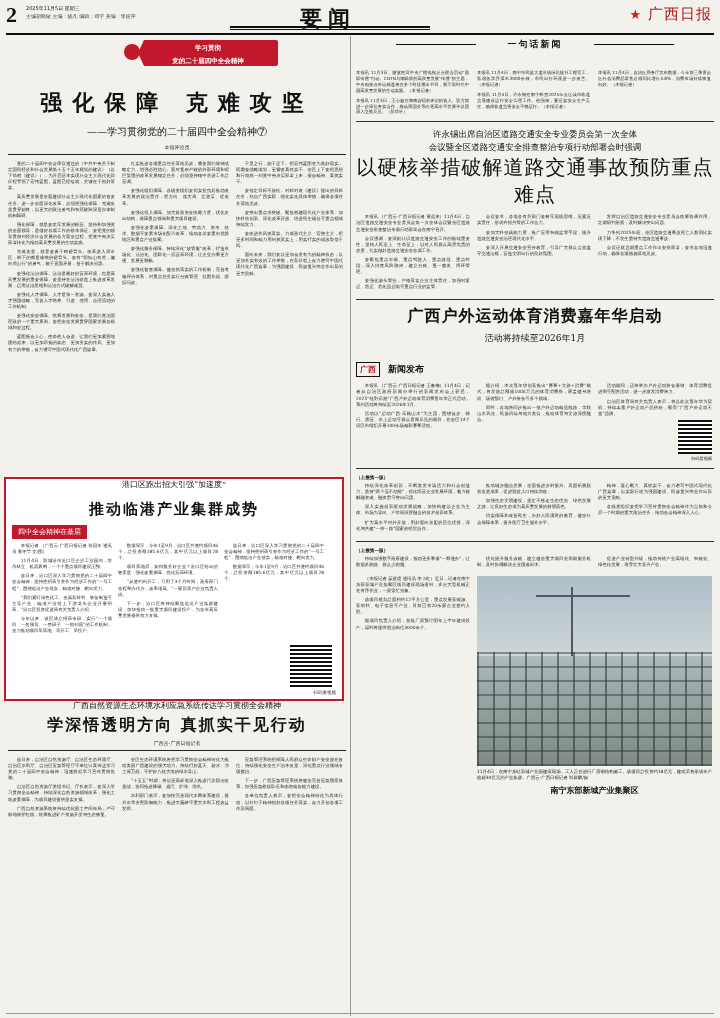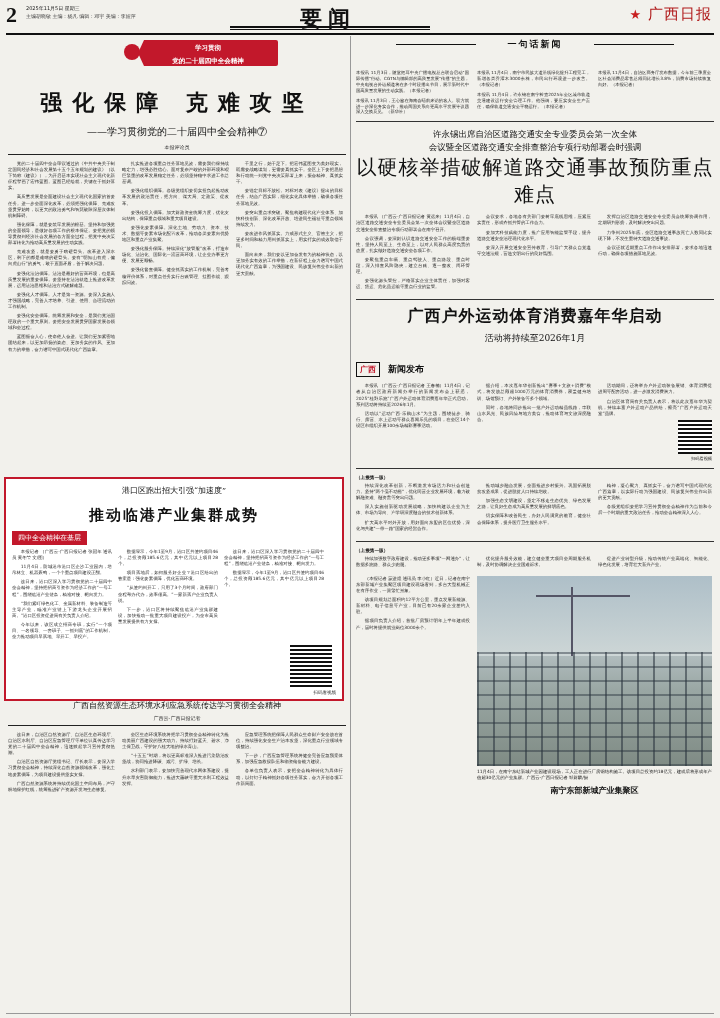--- a/index.html
+++ b/index.html
@@ -40,21 +40,21 @@
   .headline1{text-align:center;font-family:"DejaVu Serif",serif;font-weight:bold;font-size:22px;letter-spacing:10px;margin-top:16px;}
   .subhead1{text-align:center;font-size:10px;margin-top:7px;font-family:"DejaVu Serif",serif;}
   .byline1{text-align:center;font-size:5px;color:#333;margin-top:5px;}
   .rule-thin{height:1px;background:#222;margin:4px 0;}
 
   .cols3{display:flex;gap:7px;margin-top:6px;}
   .cols3 .c{width:107px;}
 
   
   .boxfeat{position:absolute;left:4px;top:477px;width:336px;height:220px;border:2.5px solid #c2182b;background:#fff;}
-  .bf-head{text-align:center;padding-top:6px;}
+  .bf-head{text-align:center;}
   .bf-kicker{font-size:8px;font-family:"DejaVu Serif",serif;}
   .bf-title{font-size:15px;font-weight:bold;font-family:"DejaVu Serif",serif;letter-spacing:2px;margin-top:10px;}
   .bf-tag{margin:5px 0 0 6px;display:inline-block;background:#c2182b;color:#fff;font-size:7px;padding:2px 6px;}
   .bf-cols{display:flex;gap:6px;padding:4px 6px 0 6px;}
   .bf-cols .c{width:100px;}
   .qr{position:absolute;right:10px;bottom:12px;width:42px;height:42px;background:
      repeating-linear-gradient(0deg,#111 0 2px,#fff 2px 4px),
      repeating-linear-gradient(90deg,#111 0 2px,transparent 2px 4px);}
   .qr-cap{position:absolute;right:6px;bottom:4px;font-size:4.5px;color:#333;}
 
@@ -192,20 +192,21 @@
         <p>连日来，港口区深入学习贯彻党的二十届四中全会精神，坚持把招商引资作为经济工作的“一号工程”，围绕临港产业链条，精准对接、靶向发力。</p>
         <p>数据显示，今年1至9月，港口区共签约项目46个，总投资额185.6亿元，其中亿元以上项目28个。</p>
       </div>
     </div>
     <div class="qr"></div>
     <div class="qr-cap">扫码看视频</div>
   </div>
 
   <div class="left2">
     <div class="headline2-k">广西自然资源生态环境水利应急系统传达学习贯彻全会精神</div>
+    <div class="headline2">学深悟透明方向    真抓实干见行动</div>
     <div class="byline2">广西云-广西日报记者</div>
     <div class="rule-thin"></div>
     <div class="cols3">
       <div class="c tblock">
         <p>连日来，自治区自然资源厅、自治区生态环境厅、自治区水利厅、自治区应急管理厅等单位认真传达学习党的二十届四中全会精神，迅速掀起学习宣传贯彻热潮。</p>
         <p>自治区自然资源厅党组书记、厅长表示，要深入学习贯彻全会精神，持续深化自然资源领域改革，强化土地要素保障，为项目建设提供坚实支撑。</p>
         <p>广西自然资源系统将持续优化国土空间布局，严守耕地保护红线，统筹推进矿产资源开发与生态修复。</p>
       </div>
       <div class="c tblock">
         <p>全区生态环境系统将把学习贯彻全会精神转化为推动美丽广西建设的强大动力。持续打好蓝天、碧水、净土保卫战，守护好八桂大地的绿水青山。</p>

